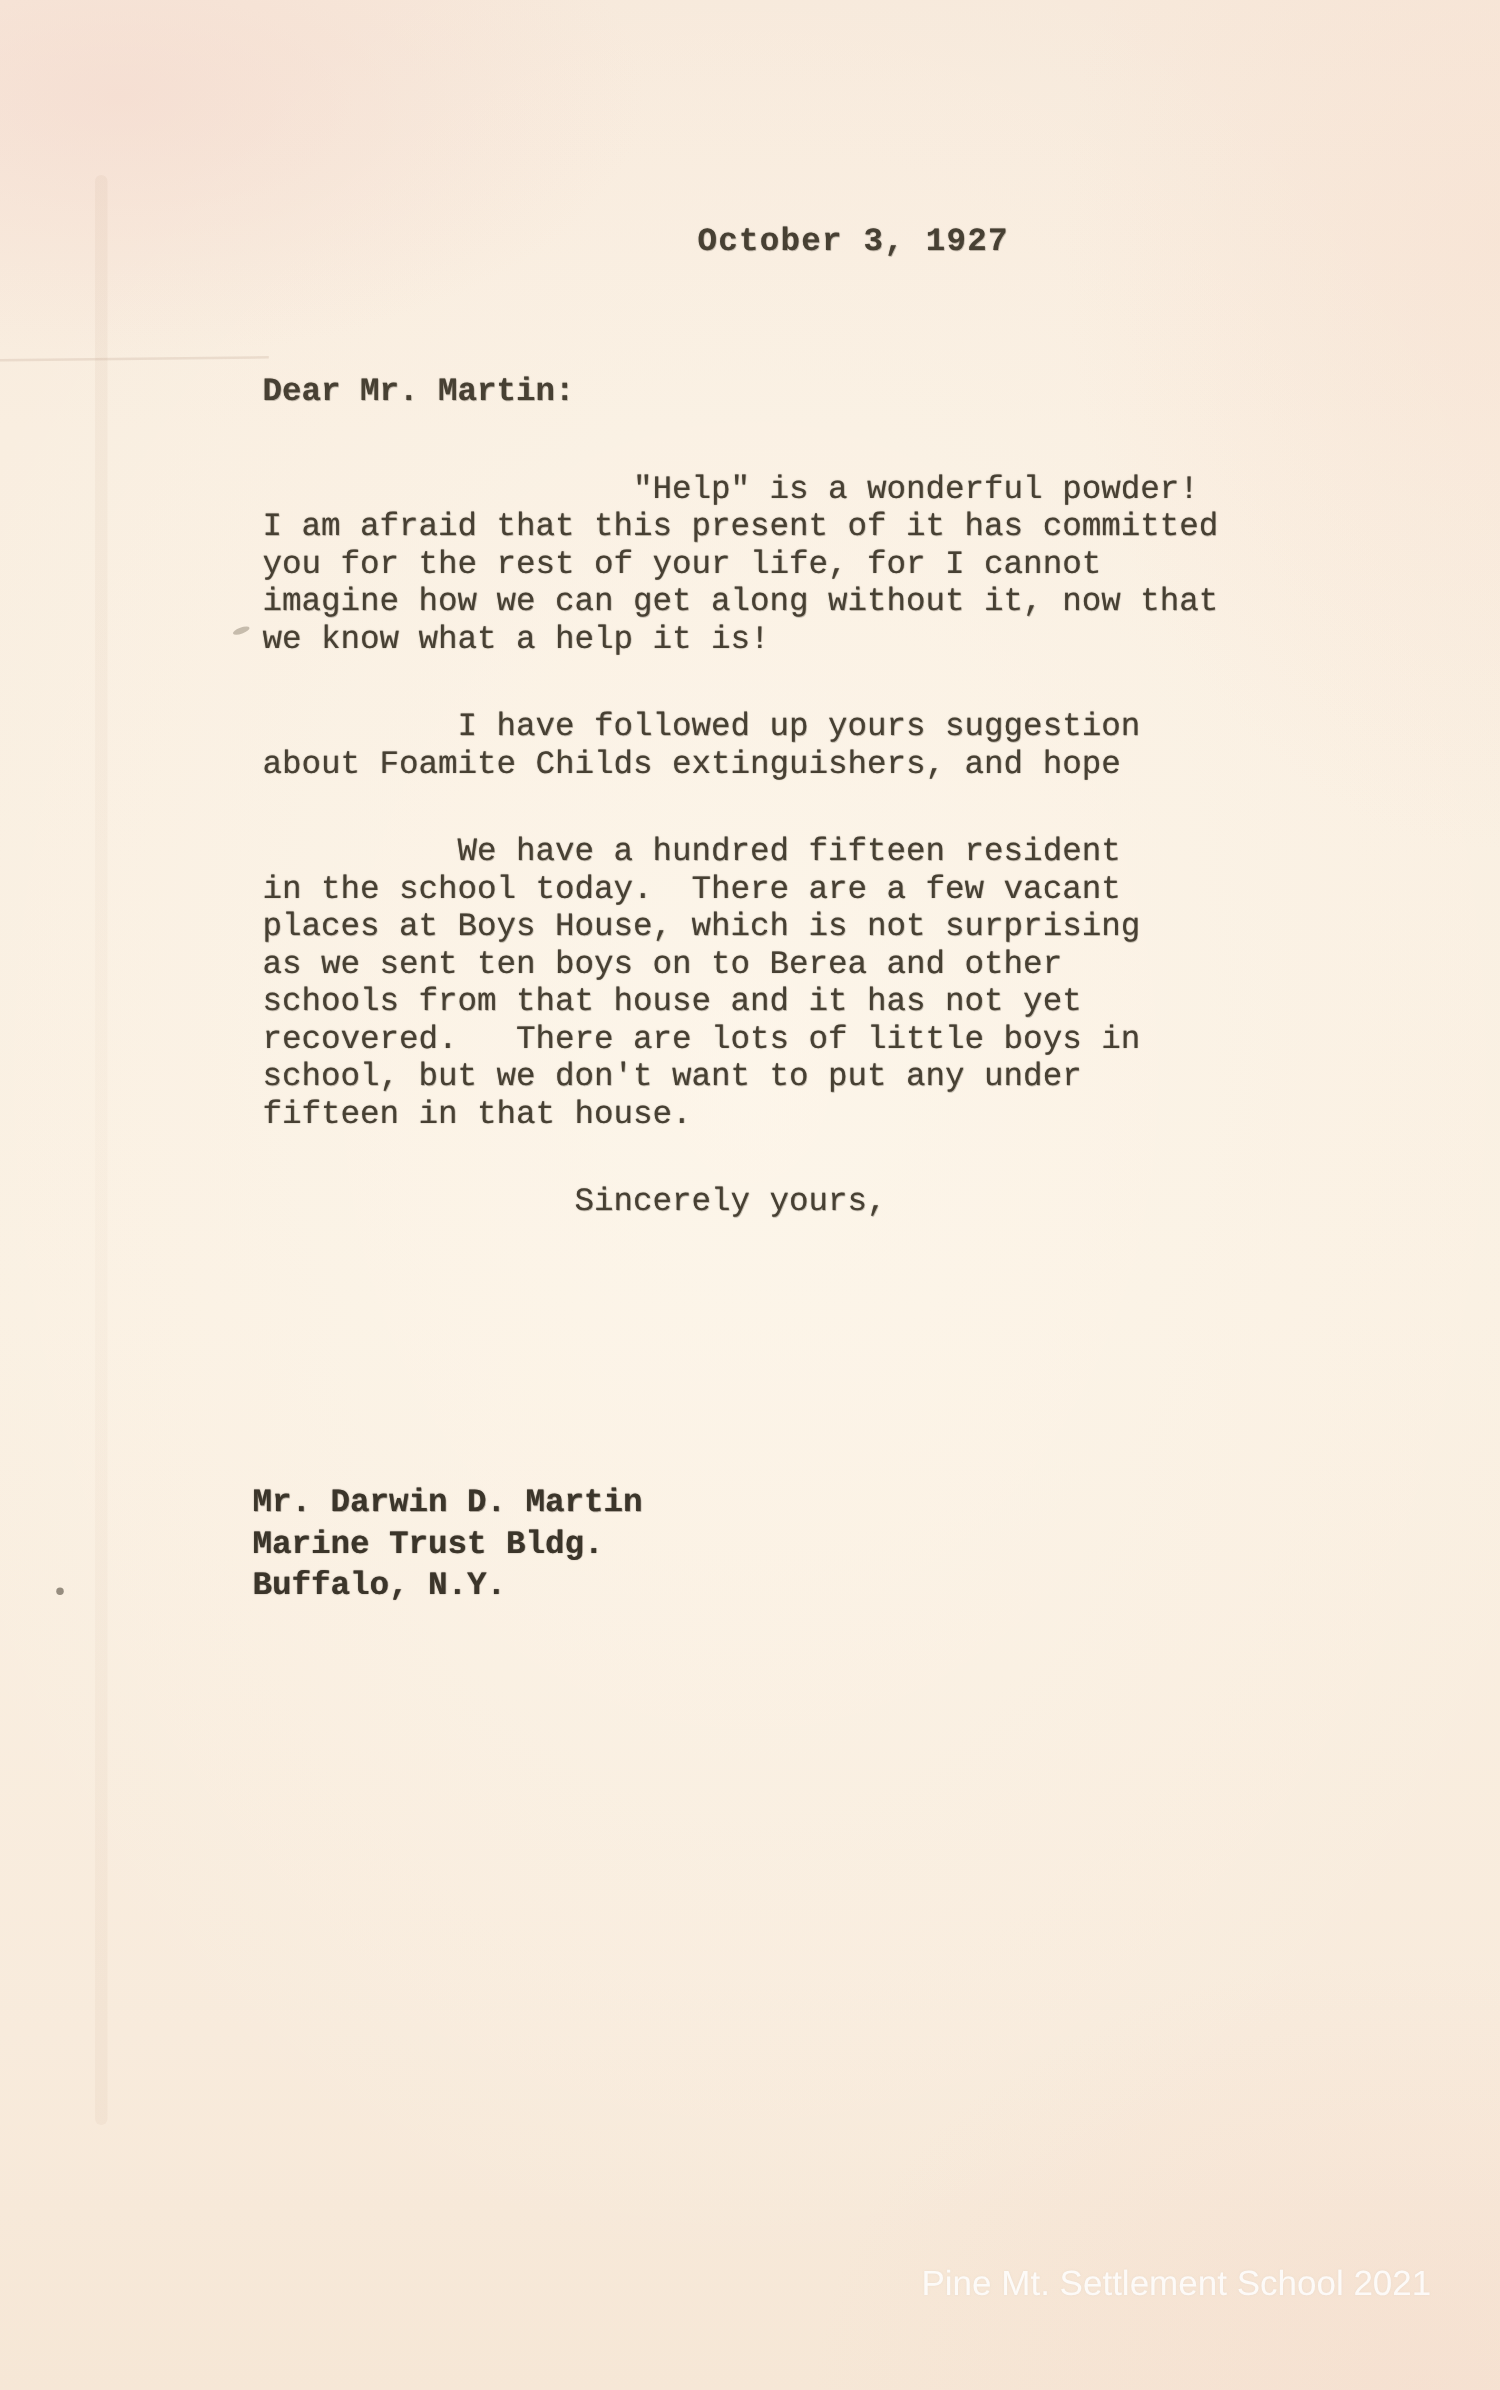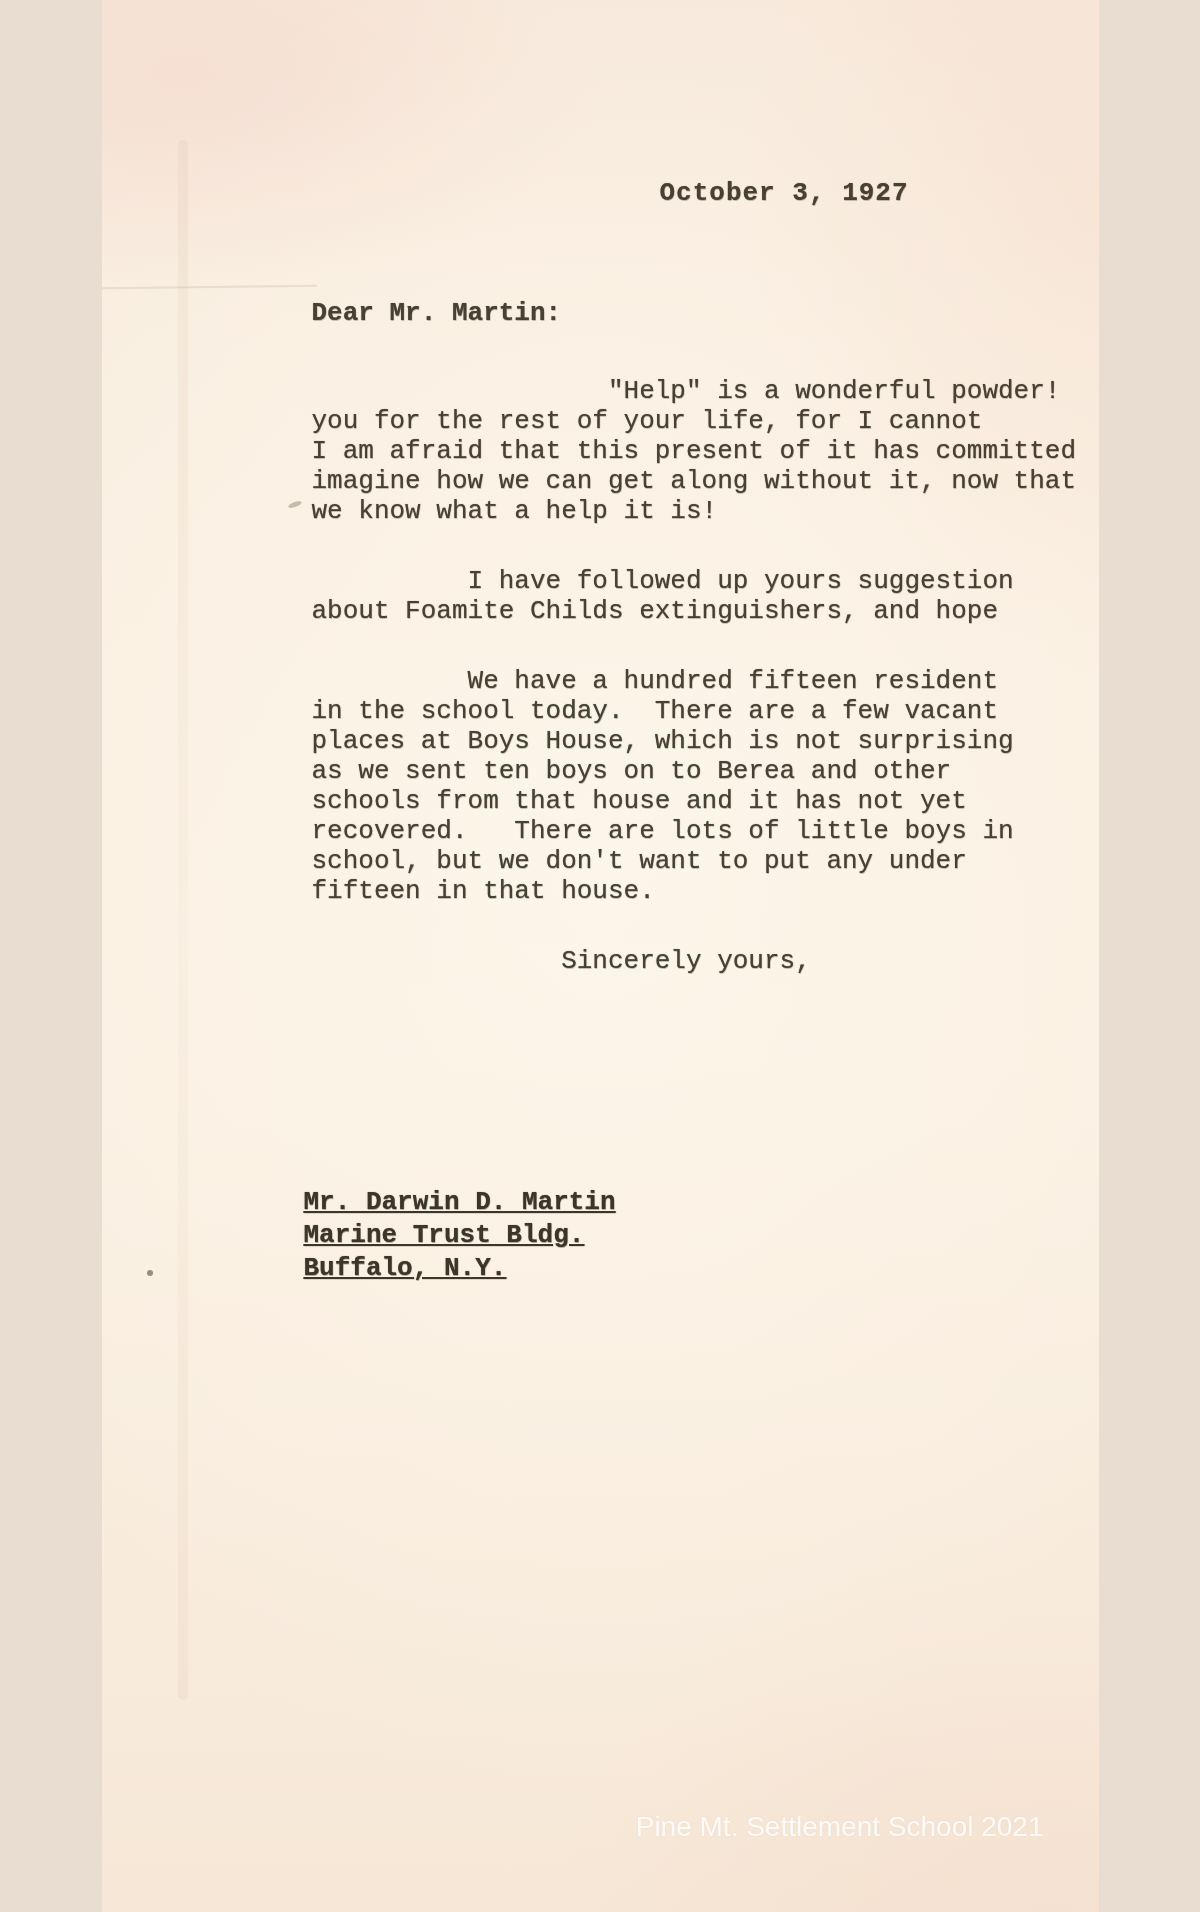--- a/index.html
+++ b/index.html
@@ -2,21 +2,21 @@
 <html><head>
 <meta charset="utf-8">
 <style>
   html, body {
     margin: 0;
     padding: 0;
     background: #e8ddd0;
   }
   .page {
     position: relative;
-    width: 997px;
+    width: 1200px;
     height: 1912px;
     margin: 0 auto;
     overflow: hidden;
     background:
       radial-gradient(ellipse 600px 300px at 8% 4%, rgba(243,210,200,0.45), rgba(243,210,200,0) 70%),
       radial-gradient(ellipse 500px 700px at 100% 10%, rgba(246,216,200,0.35), rgba(246,216,200,0) 70%),
       radial-gradient(ellipse 700px 500px at 95% 100%, rgba(244,210,196,0.30), rgba(244,210,196,0) 70%),
       radial-gradient(ellipse 900px 1200px at 50% 45%, rgba(255,250,240,0.55), rgba(255,250,240,0) 80%),
       linear-gradient(180deg, #f7e9db 0%, #f9eee0 18%, #faf0e2 55%, #f8ebdc 85%, #f6e7d6 100%);
     font-family: "Liberation Mono", "DejaVu Sans Mono", monospace;
@@ -78,21 +78,20 @@
   .closing { margin-top: 0; }
   .recipient {
     position: absolute;
     left: 202px; top: 1186px;
     font-weight: bold;
   }
   .recipient-line {
     line-height: 33px;
     color: #3b352a;
     text-shadow: 0 0 1px rgba(55,48,38,0.65), 0.5px 0.5px 0.5px rgba(55,48,38,0.3);
-    text-decoration: underline;
   }
   .watermark {
     position: absolute;
     right: 55px; top: 1775px;
     font-family: Liberation Sans, sans-serif;
     font-size: 28px;
     color: rgba(255,255,255,0.85);
     text-shadow: 0 0 2px rgba(230,215,200,0.6);
     margin-top: 36px;
   }
@@ -108,22 +107,22 @@
   <div class="speck-2"></div>
 
   <div class="date">October 3, 1927</div>
 
   <div class="salutation">Dear Mr. Martin:</div>
 
   <div class="body-block">
 
     <div class="para">
       <div class="line">                   "Help" is a wonderful powder!</div>
+      <div class="line">I am afraid that this present of it has committed</div>
       <div class="line">you for the rest of your life, for I cannot</div>
-      <div class="line">I am afraid that this present of it has committed</div>
       <div class="line">imagine how we can get along without it, now that</div>
       <div class="line">we know what a help it is!</div>
     </div>
 
     <div class="para">
       <div class="line">          I have followed up yours suggestion</div>
       <div class="line">about Foamite Childs extinguishers, and hope</div>
     </div>
 
     <div class="para">

